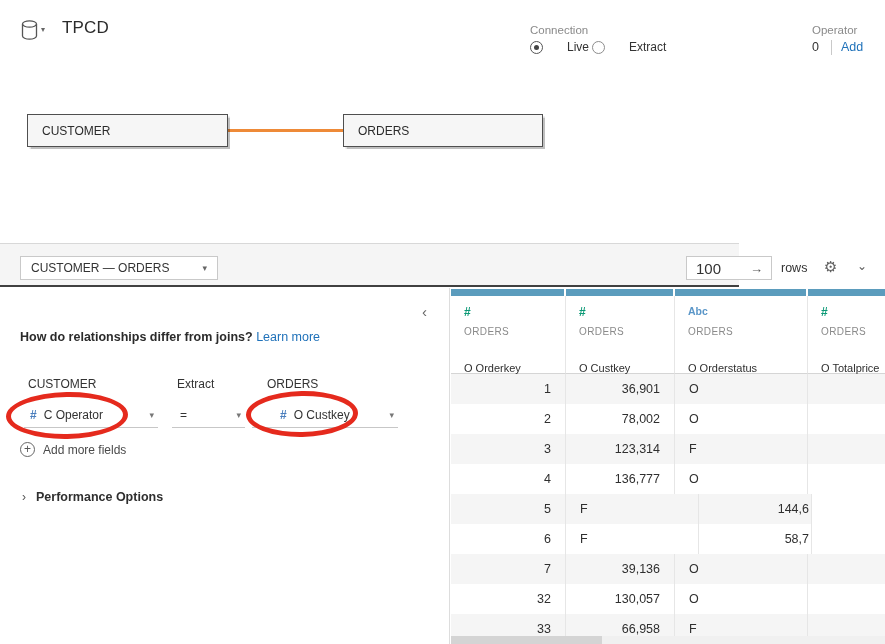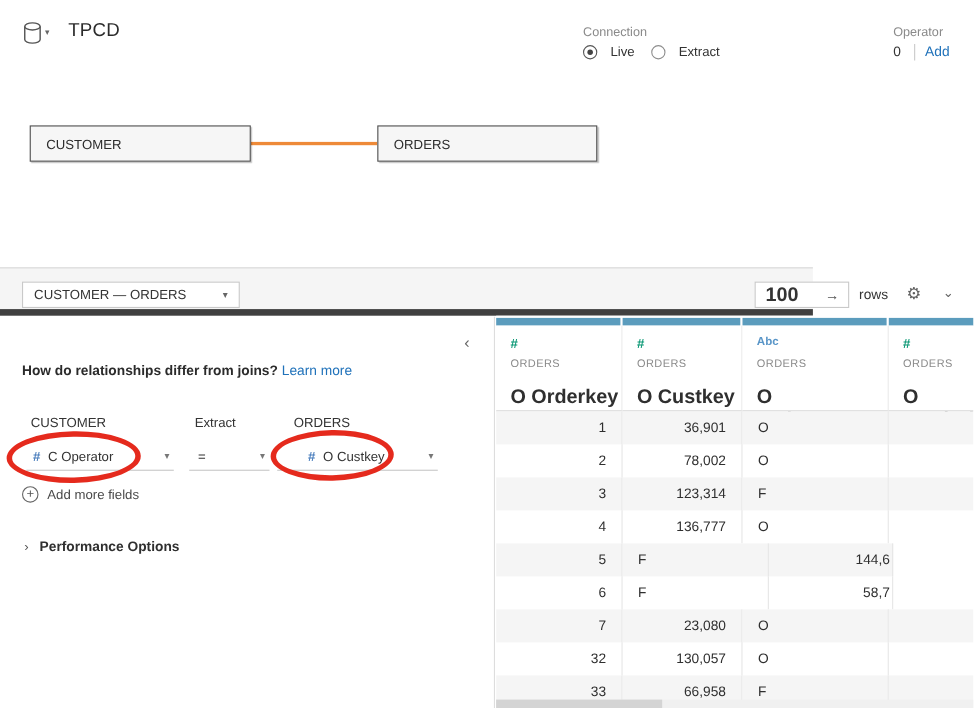--- a/index.html
+++ b/index.html
@@ -6,48 +6,48 @@
   html,body { width:885px; height:644px; overflow:hidden; background:#fff;
     font-family:"Liberation Sans","DejaVu Sans",sans-serif; color:#333; }
   .app { position:relative; width:885px; height:644px; background:#fff; }
 
   
   .db-icon { position:absolute; left:21px; top:20px; }
   .db-caret { position:absolute; left:41px; top:25px; font-size:8px; color:#666; }
   .ds-title { position:absolute; left:62px; top:18px; font-size:17px; font-weight:500; color:#2b2b2b; letter-spacing:.2px; }
 
   .conn-label { position:absolute; left:530px; top:24px; font-size:11.5px; color:#8a8a8a; }
-  .radio-row { position:absolute; left:530px; top:40px; display:flex; align-items:center; gap:12px; font-size:12px; color:#333; }
+  .radio-row { position:absolute; left:530px; top:40px; display:flex; align-items:center; gap:24px; font-size:12px; color:#333; }
   .radio { width:13px; height:13px; border-radius:50%; border:1px solid #8d8d8d; background:#fff; position:relative; display:inline-block; }
   .radio.sel { border-color:#555; }
   .radio.sel::after { content:""; position:absolute; left:3px; top:3px; width:5px; height:5px; border-radius:50%; background:#444; }
   .radio2 { position:absolute; left:592px; top:40px; }
   .filters-label { position:absolute; left:812px; top:24px; font-size:11.5px; color:#8a8a8a; }
   .filters-count { position:absolute; left:812px; top:40px; font-size:12.5px; color:#333; }
   .filters-div { position:absolute; left:831px; top:40px; width:1px; height:15px; background:#c9c9c9; }
   .filters-add { position:absolute; left:841px; top:40px; font-size:12.5px; color:#2072ba; cursor:pointer; }
 
   
   .tbl-box { position:absolute; top:114px; height:33px; background:#f6f6f6;
     border:1.5px solid #4f4f4f; box-shadow:1.5px 1.5px 1px rgba(0,0,0,.25);
     display:flex; align-items:center; padding-left:14px; font-size:12px; font-weight:500; color:#2b2b2b; }
   .tbl-box.customer { left:27px; width:201px; }
   .tbl-box.orders { left:343px; width:200px; }
   .rel-line { position:absolute; left:228px; top:129px; width:115px; height:3px; background:#ee8a38; }
 
   
   .toolbar { position:absolute; left:0; top:243px; width:739px; height:44px; background:#f5f5f5;
-    border-top:1px solid #d8d8d8; border-bottom:6px solid #404040; }
+    border-top:1px solid #d8d8d8; border-bottom:2px solid #404040; }
   .rel-select { position:absolute; left:20px; top:12px; width:198px; height:24px; background:#fff;
     border:1px solid #c9c9c9; display:flex; align-items:center; padding:0 10px; font-size:12px; color:#333; cursor:pointer; }
   .rel-select .caret { margin-left:auto; font-size:9px; color:#666; }
   .rows-input-wrap { position:absolute; left:686px; top:12px; width:86px; height:24px; background:#fff;
     border:1px solid #c9c9c9; display:flex; align-items:center; }
-  .rows-input { border:0; outline:0; width:52px; padding-left:9px; font-size:18px; color:#333;
-    font-family:"Liberation Sans","DejaVu Sans",sans-serif; background:transparent;font-weight:bold; }
+  .rows-input { border:0; outline:0; width:52px; padding-left:9px; font-size:15px; color:#333;
+    font-family:"Liberation Sans","DejaVu Sans",sans-serif; background:transparent; }
   .rows-go { margin-left:auto; padding-right:8px; font-size:13px; color:#555; cursor:pointer; }
   .rows-label { position:absolute; left:781px; top:17px; font-size:12.5px; color:#333; }
   .gear { position:absolute; left:824px; top:14px; font-size:15px; color:#5f5f5f; cursor:pointer; }
   .tb-chevron { position:absolute; left:857px; top:15px; font-size:12px; color:#5f5f5f; cursor:pointer; }
 
   
   .left-panel { position:absolute; left:0; top:288px; width:450px; height:356px; background:#fff;
     border-right:1px solid #ddd; }
   .collapse { position:absolute; left:422px; top:15px; font-size:15px; color:#666; cursor:pointer; }
   .question { position:absolute; left:20px; top:42px; font-size:12.5px; font-weight:700; color:#2b2b2b; }
@@ -77,21 +77,21 @@
   .grid-row { display:flex; width:470px; }
   .gcol { flex:none; }
   .w1 { width:115px; } .w2 { width:109px; } .w3 { width:133px; } .w4 { width:113px; }
   .strip-row { margin-top:2px; height:7px; }
   .strip { height:7px; background:#5b9cbd; margin-right:2px; }
   .hcell { height:78px; background:#fff; border-right:1px solid #e6e6e6; border-bottom:1px solid #d5d5d5;
     padding:9px 0 0 13px; cursor:pointer; }
   .hcell .dtype { font-size:12px; font-weight:700; color:#0c9976; height:18px; }
   .hcell .dtype.str { color:#5a96c8; font-size:10.5px; font-weight:700; }
   .hcell .tname { font-size:10px; color:#8a8a8a; letter-spacing:.4px; margin-top:3px; }
-  .hcell .fname { font-size:18px; font-weight:700; color:#2f2f2f; margin-top:13px; }
+  .hcell .fname { font-size:11px; font-weight:400; color:#2f2f2f; margin-top:25px; }
   .drow { height:30px; }
   .drow.odd .cell { background:#f5f5f5; }
   .cell { height:30px; border-right:1px solid #e6e6e6; font-size:12.5px; color:#2f2f2f;
     display:flex; align-items:center; }
   .cell.num { justify-content:flex-end; padding-right:14px; }
   .cell.str { justify-content:flex-start; padding-left:14px; }
   .cell.clip { padding-right:2px; }
   .hscroll-track { position:absolute; left:451px; top:636px; width:434px; height:8px; background:#f0f0f0; }
   .hscroll-thumb { position:absolute; left:0; top:0; width:151px; height:8px; background:#d4d4d4; cursor:grab; }
 </style>
@@ -252,21 +252,21 @@
       <div class="gcol w3 cell str">F</div>
       <div class="gcol w4 cell num clip">144,6</div>
     </div>
     <div class="grid-row drow">
       <div class="gcol w1 cell num">6</div>
       <div class="gcol w3 cell str">F</div>
       <div class="gcol w4 cell num clip">58,7</div>
     </div>
     <div class="grid-row drow odd">
       <div class="gcol w1 cell num">7</div>
-      <div class="gcol w2 cell num">23,080</div>
+      <div class="gcol w2 cell num">39,136</div>
       <div class="gcol w3 cell str">O</div>
       <div class="gcol w4 cell num clip">252,0</div>
     </div>
     <div class="grid-row drow">
       <div class="gcol w1 cell num">32</div>
       <div class="gcol w2 cell num">130,057</div>
       <div class="gcol w3 cell str">O</div>
       <div class="gcol w4 cell num clip">208,6</div>
     </div>
     <div class="grid-row drow odd">

